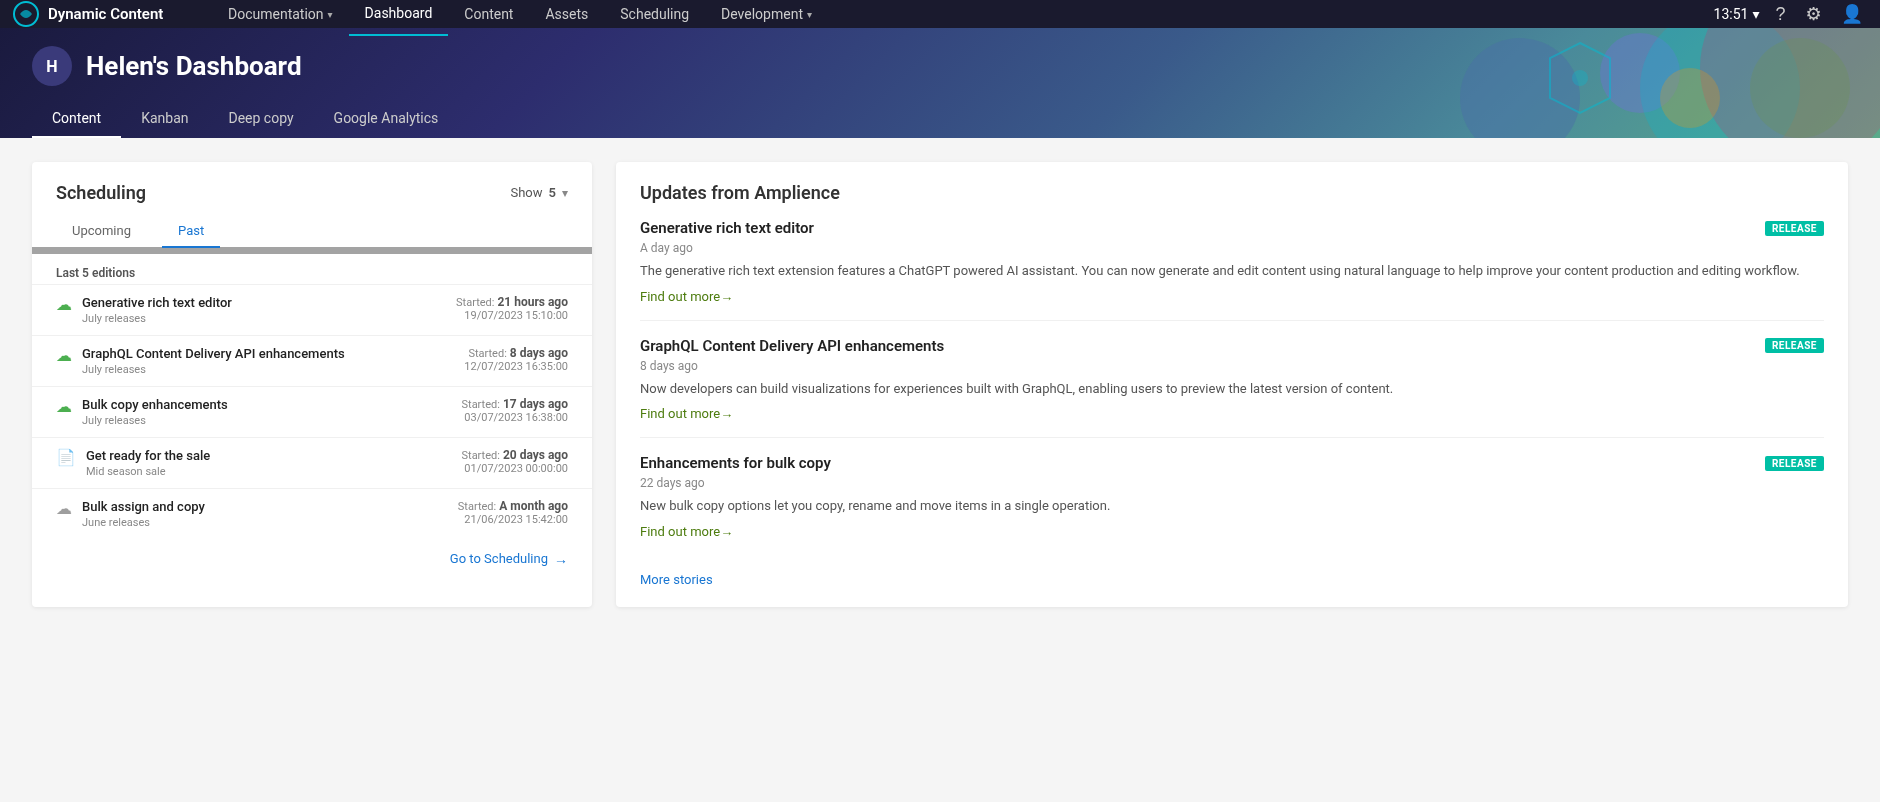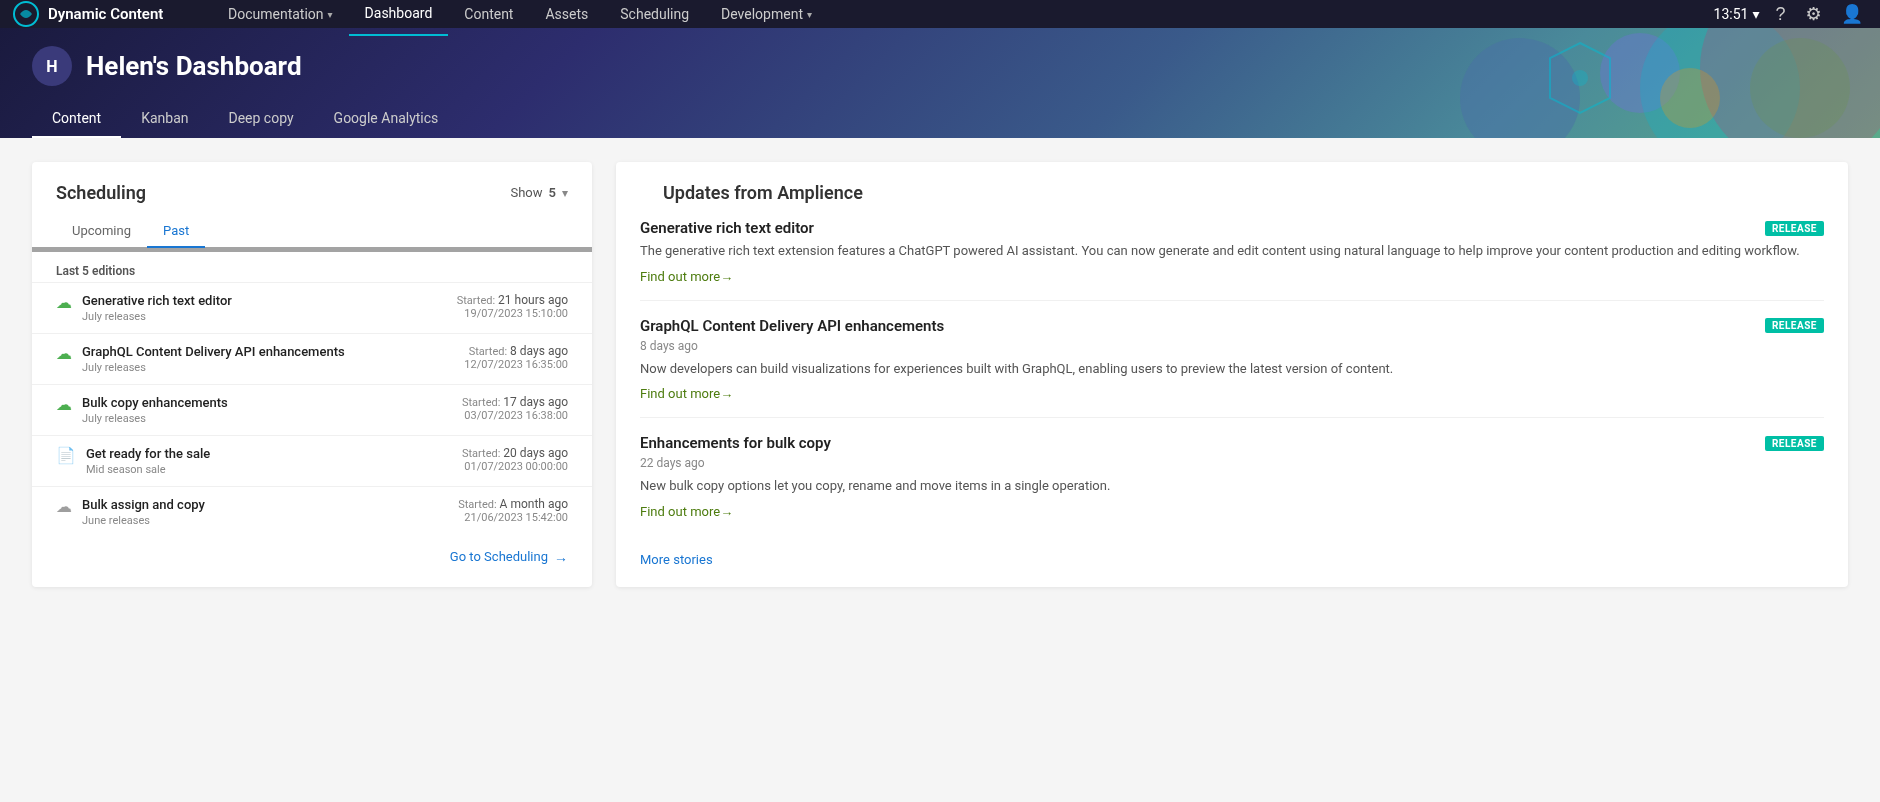--- a/index.html
+++ b/index.html
@@ -53,21 +53,21 @@
     .scheduling-header {
       display: flex; align-items: center; justify-content: space-between;
       padding: 20px 24px 12px 24px;
     }
     .scheduling-title { font-size: 18px; font-weight: 600; }
     .show-label { display: flex; align-items: center; gap: 6px; color: #555; font-size: 13px; }
     .show-count { font-weight: 600; }
     .show-chevron { font-size: 12px; color: #888; }
 
     
-    .scheduling-tabs { display: flex; border-bottom: 5px solid #a3a3a3; padding: 0 24px; }
+    .scheduling-tabs { display: flex; border-bottom: 7px solid #a3a3a3; padding: 0 24px; gap: 15px; }
     .scheduling-tab {
       padding: 8px 16px; color: #666; cursor: pointer; font-size: 13px;
       border-bottom: 2px solid transparent; margin-bottom: -1px;
     }
     .scheduling-tab.active { color: #1976d2; border-bottom: 2px solid #1976d2; }
 
     
     .editions-label { padding: 12px 24px 4px 24px; font-size: 12px; font-weight: 600; color: #555; }
     .edition-row {
       display: flex; align-items: flex-start; justify-content: space-between;
@@ -76,37 +76,37 @@
     .edition-row:first-of-type { border-top: none; }
     .edition-left { display: flex; align-items: flex-start; gap: 10px; }
     .cloud-icon-green { color: #4caf50; font-size: 16px; }
     .cloud-icon-gray { color: #9e9e9e; font-size: 16px; }
     .doc-icon { color: #9e9e9e; font-size: 16px; }
     .edition-info {}
     .edition-name { font-size: 13px; font-weight: 500; color: #222; }
     .edition-sub { font-size: 11px; color: #888; margin-top: 2px; }
     .edition-right { text-align: right; font-size: 12px; color: #555; white-space: nowrap; }
     .edition-time-label { color: #888; font-size: 11px; }
-    .edition-time-val { font-weight: 400; }
+    .edition-time-val { font-weight: 700; }
     .edition-datetime { color: #888; font-size: 11px; }
 
     
     .go-scheduling {
       display: flex; align-items: flex-start; justify-content: flex-end;
       padding: 12px 24px 16px 24px; gap: 6px;
       color: #1976d2; font-size: 13px; cursor: pointer; text-decoration: none;
     }
     .go-arrow { font-size: 14px; }
 
     
     .updates-panel {
       background: #fff; border-radius: 4px; flex: 1; min-width: 0;
       box-shadow: 0 1px 4px rgba(0,0,0,0.08); padding: 20px 24px;
     }
-    .updates-title { font-size: 18px; font-weight: 600; margin-bottom: 16px; margin-left: 23px; }
+    .updates-title { font-size: 18px; font-weight: 600; margin-bottom: 16px; }
     .update-card { border-bottom: 1px solid #f0f0f0; padding-bottom: 16px; margin-bottom: 16px; }
     .update-card:last-of-type { border-bottom: none; }
     .update-card-header { display: flex; align-items: center; justify-content: space-between; margin-bottom: 4px; }
     .update-card-title { font-size: 15px; font-weight: 600; color: #222; }
     .release-badge {
       background: #00bfa5; color: #fff; font-size: 10px; font-weight: 700;
       padding: 2px 7px; border-radius: 2px; letter-spacing: 0.5px;
     }
     .update-age { font-size: 12px; color: #888; margin-bottom: 6px; }
     .update-desc { font-size: 13px; color: #555; line-height: 1.5; margin-bottom: 8px; }
@@ -291,20 +291,21 @@
 
   <div class="updates-panel">
     <div class="updates-title">Updates from Amplience</div>
 
     
     <div class="update-card">
       <div class="update-card-header">
         <span class="update-card-title">Generative rich text editor</span>
         <span class="release-badge">RELEASE</span>
       </div>
+      <div class="update-age">A day ago</div>
       <div class="update-desc">The generative rich text extension features a ChatGPT powered AI assistant. You can now generate and edit content using natural language to help improve your content production and editing workflow.</div>
       <a class="find-out-more">
         <span>Find out more</span>
         <span>→</span>
       </a>
     </div>
 
     
     <div class="update-card">
       <div class="update-card-header">

